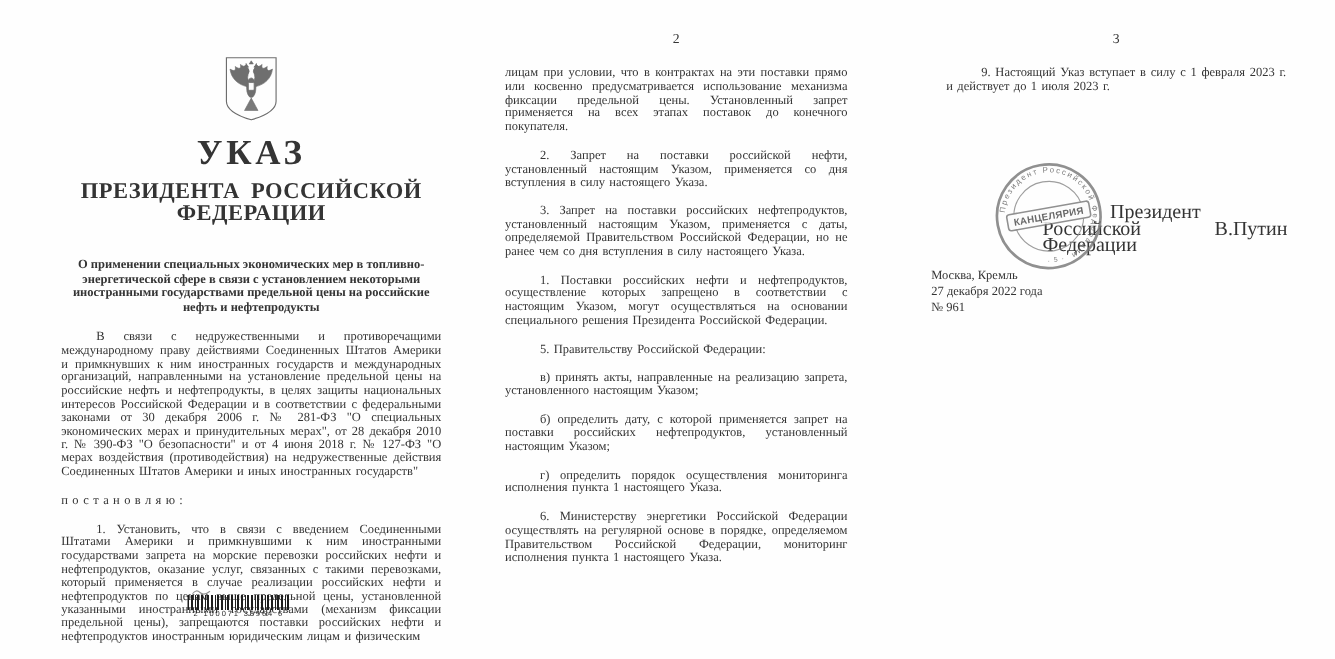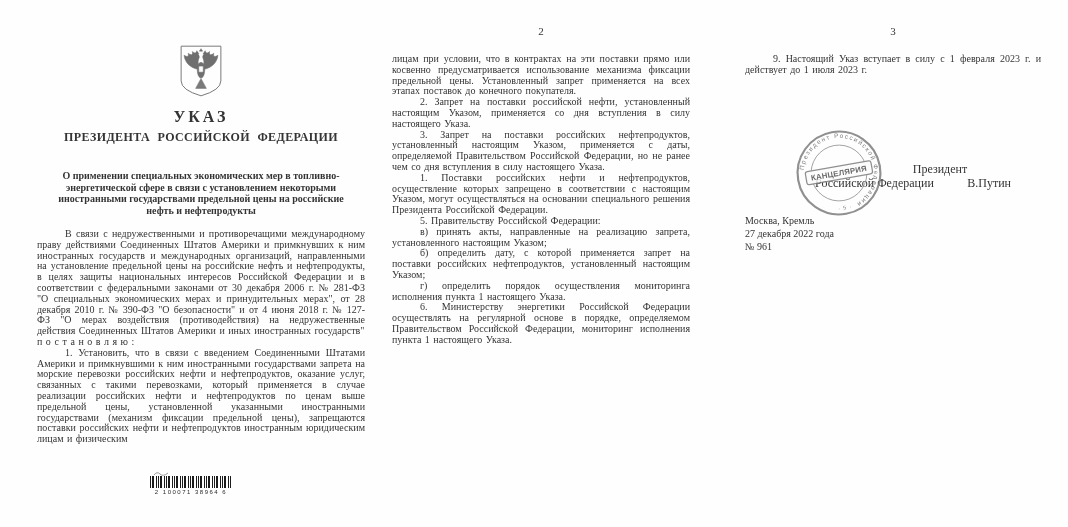--- a/index.html
+++ b/index.html
@@ -9,55 +9,55 @@
   }
   .col { position:absolute; top:0; }
   .col1 { left:37px;  width:328px; }
   .col2 { left:392px; width:298px; }
   .col3 { left:745px; width:296px; }
 
   .pagenum { padding-top:25px; margin:0 0 17px 0; text-align:center; font-size:11px; }
 
   .crest { display:flex; justify-content:center; padding-top:43px; }
   h1.ukaz {
-    margin:10px 0 0; text-align:center; font-size:16px; line-height:1;
+    margin:10px 0 0; text-align:center; font-size:28px; line-height:1;
     font-weight:bold; letter-spacing:3px;
   }
   h2.issuer {
-    margin:6px 0 0; text-align:center; font-size:12px; line-height:1;
+    margin:6px 0 0; text-align:center; font-size:18px; line-height:1;
     font-weight:bold; letter-spacing:0.4px; word-spacing:4px;
   }
   h3.subject {
     margin:27px auto 0; width:302px; text-align:center;
     font-size:10px; line-height:11.5px; font-weight:bold;
   }
 
   p.body {
-    margin:0; font-size:10px; line-height:10.8px;
+    margin:12px; font-size:10px; line-height:10.8px;
     text-align:justify; word-spacing:1px;
   }
   p.indent { text-indent:28px; }
   p.mt { margin-top:13px; }
   p.resolution { letter-spacing:3.5px; text-align:left; }
 
   .barcode-wrap { position:absolute; left:110px; top:470px; width:88px; text-align:center; }
   .squiggle { display:block; margin:0 auto -1px 6px; }
   .barcode-bars {
     height:12px; width:82px; margin:0 auto;
     background:repeating-linear-gradient(90deg,
       #1c1c1c 0px, #1c1c1c 1px, transparent 1px, transparent 2.5px,
       #1c1c1c 2.5px, #1c1c1c 4.5px, transparent 4.5px, transparent 6px,
       #1c1c1c 6px, #1c1c1c 6.8px, transparent 6.8px, transparent 8px);
   }
   .barcode-digits {
     font-family:"Liberation Sans", sans-serif; font-size:6px;
     letter-spacing:1.5px; color:#2a2a2a; margin-top:1px; white-space:nowrap;
   }
 
-  .sign-block { position:absolute; left:70px; top:163px; width:196px; font-size:12px; line-height:13px;text-align:center; }
+  .sign-block { position:absolute; left:89px; top:163px; width:196px; font-size:16px; line-height:13px; }
   .sign-title1 { padding-left:54px; }
   .sign-row { display:flex; justify-content:space-between; margin-top:1px; }
 
   .issued { position:absolute; left:0px; top:214px; font-size:10px; line-height:13px; }
 
   .stamp {
     position:absolute; left:49px; top:128px; width:90px; height:90px;
     transform:rotate(-10deg); opacity:0.82; z-index:3;
   }
   .stamp text { font-family:"Liberation Sans", sans-serif; fill:#5f5f5f; }

